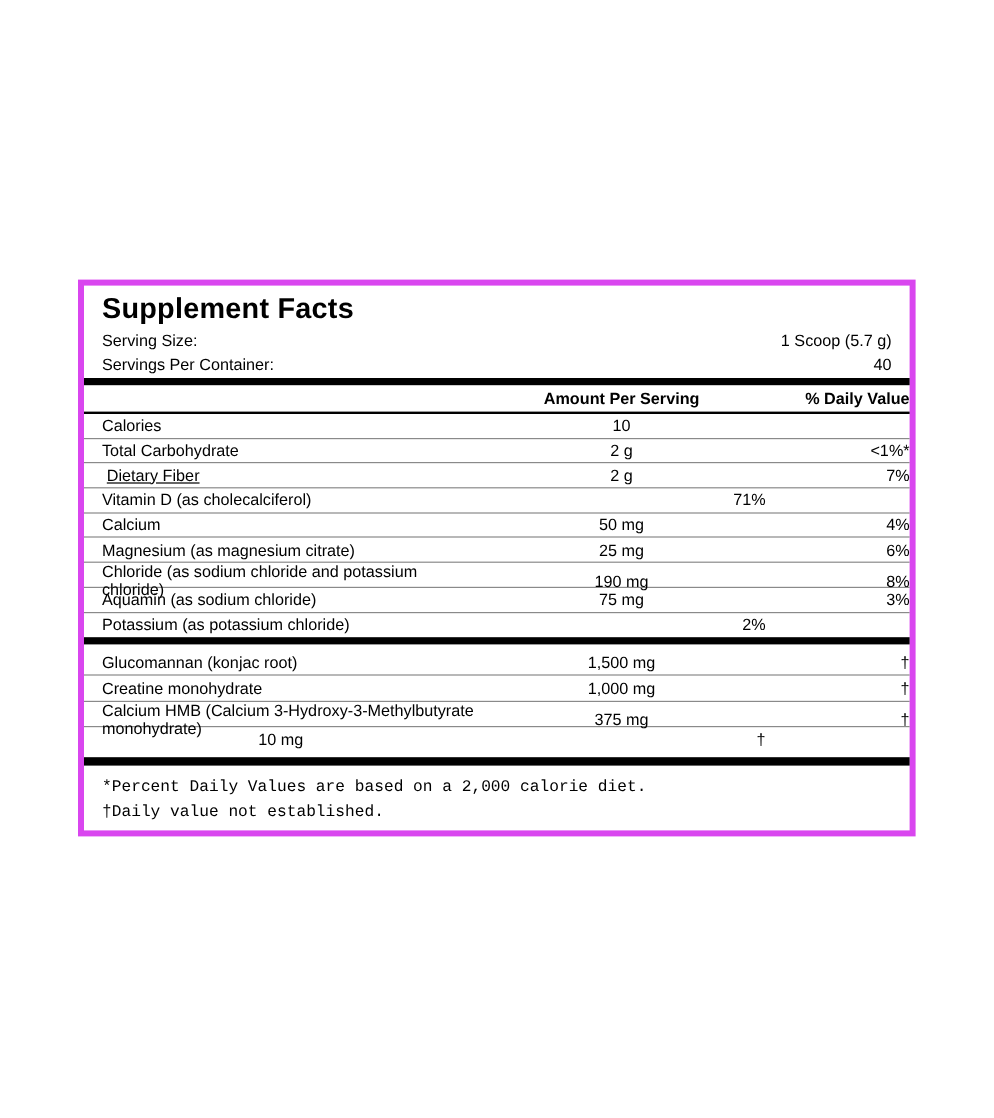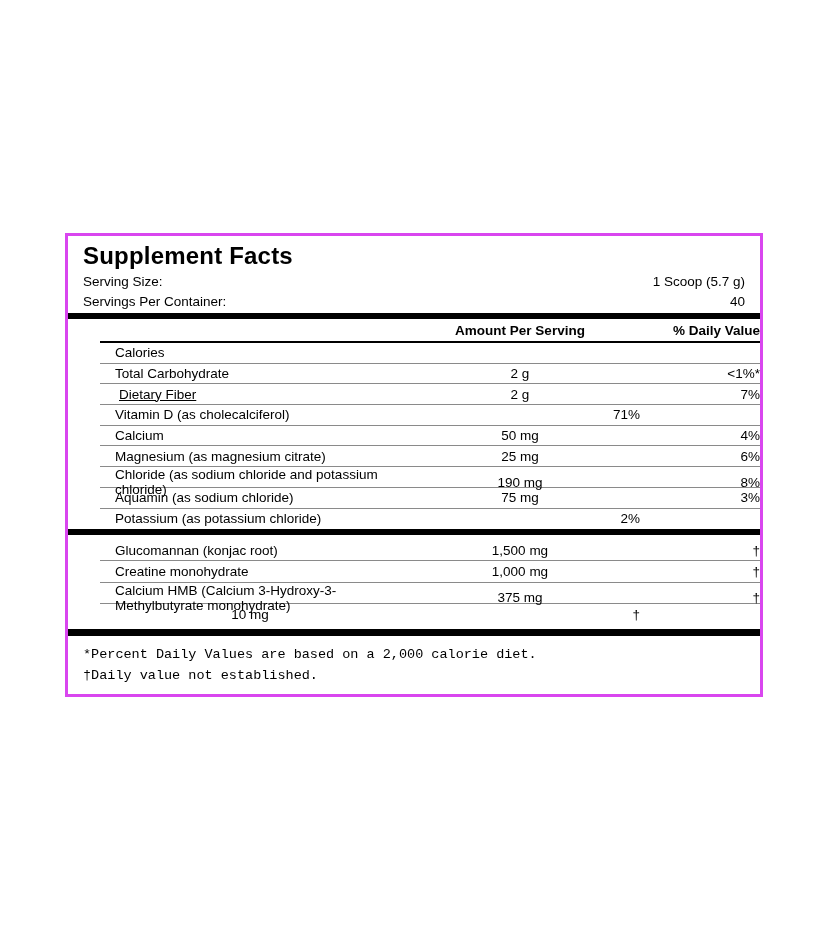--- a/index.html
+++ b/index.html
@@ -9,21 +9,21 @@
     font-family: "Liberation Sans", sans-serif;
     color: #000000;
     overflow: hidden;
   }
   .page { position: relative; width: 828px; height: 932px; background: #ffffff; }
 
   .label {
     position: absolute;
     left: 65px; top: 233px;
     width: 698px; height: 464px;
-    border: 3px solid #d946ef;
+    border: 5px solid #d946ef;
     background: #ffffff;
     display: flex;
     flex-direction: column;
   }
 
   
   .title-section { padding: 5px 15px 1px 15px; }
   .label-title {
     font-size: 24px;
     font-weight: 600;
@@ -42,21 +42,20 @@
 
   
   .thick-bar { flex: none; height: 6px; background: #000000; }
   .thick-bar.bottom { height: 7px; }
 
   
   .grid-row {
     display: grid;
     grid-template-columns: 1fr 240px 120px;
     align-items: center;
-    margin-left: 32px;
   }
   .col-name   { padding-left: 15px; text-align: left; }
   .col-name.indent { padding-left: 19px; text-decoration: underline; }
   .col-amount { text-align: center; }
   .col-dv     { text-align: right; }
 
   .header-row {
     height: 24px;
     font-size: 13.5px;
     font-weight: 600;
@@ -99,20 +98,21 @@
 
     <div class="grid-row header-row">
       <span class="col-name"></span>
       <span class="col-amount">Amount Per Serving</span>
       <span class="col-dv">% Daily Value</span>
     </div>
 
     <div class="table">
       <div class="grid-row">
         <span class="col-name">Calories</span>
+        <span class="col-amount">10</span>
         <span class="col-dv"></span>
       </div>
       <div class="grid-row">
         <span class="col-name">Total Carbohydrate</span>
         <span class="col-amount">2 g</span>
         <span class="col-dv">&lt;1%*</span>
       </div>
       <div class="grid-row">
         <span class="col-name indent">Dietary Fiber</span>
         <span class="col-amount">2 g</span>

